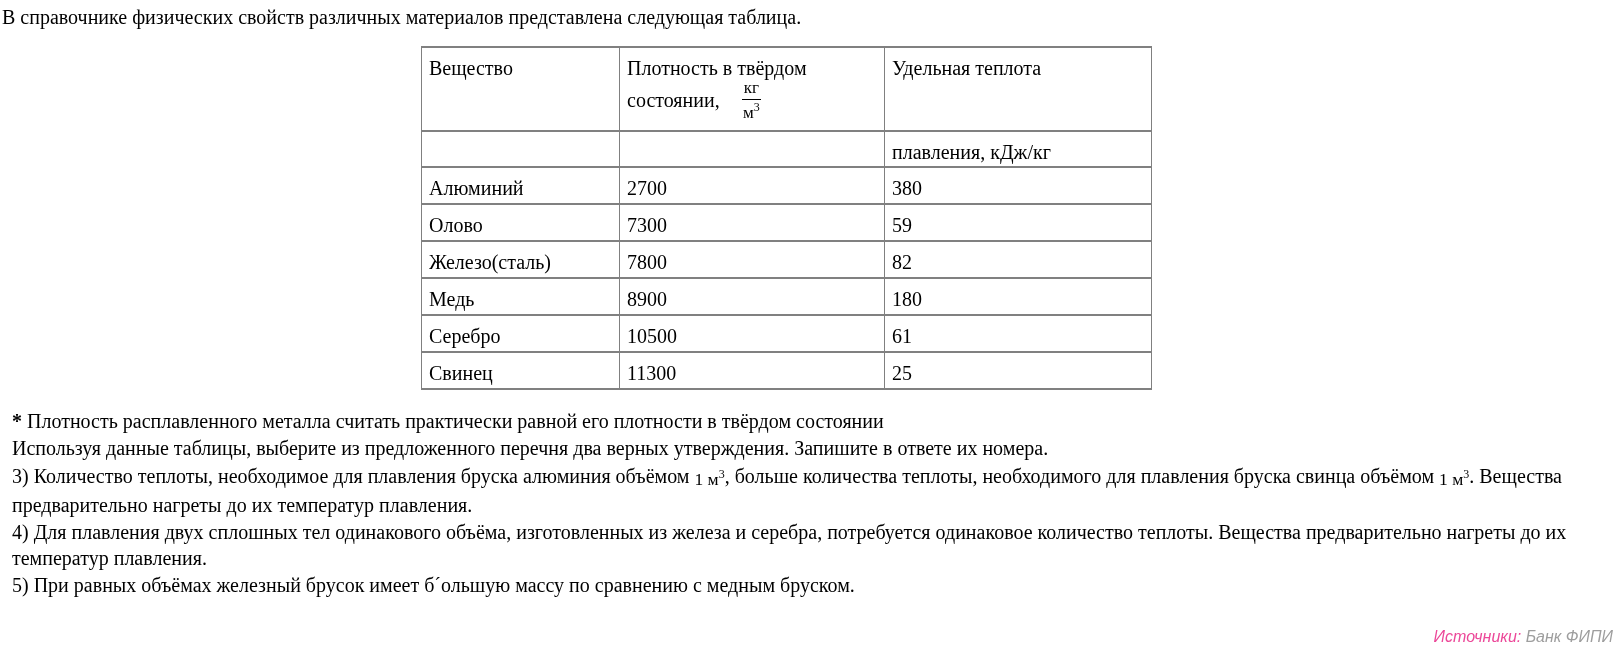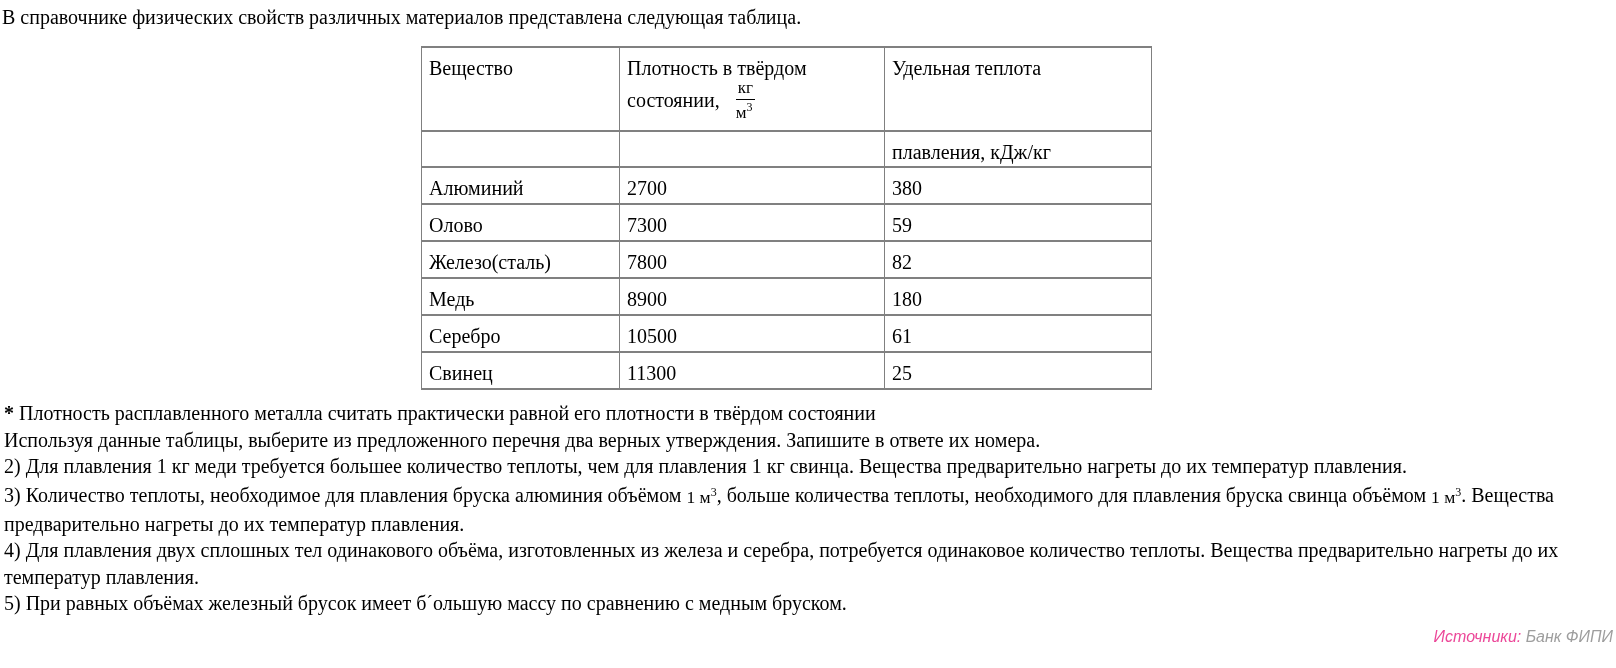--- a/index.html
+++ b/index.html
@@ -17,28 +17,28 @@
     border:1px solid #808080; border-top-width:2px; border-bottom-width:2px;
     padding:7px 6px 1px 7px; vertical-align:top; line-height:26px;
     overflow:hidden; white-space:nowrap;
   }
   tr.hdr1 td { height:74px; }
   tr.hdr2 td { height:25px; }
   tr.data td { height:27px; }
   col.c1 { width:198px; } col.c2 { width:265px; } col.c3 { width:267px; }
 
   .frac {
-    display:inline-block; vertical-align:middle;
-    font-size:17px; line-height:1.1; margin-left:16px; position:relative; top:-2px;
+    display:inline-block; text-align:center; vertical-align:middle;
+    font-size:17px; line-height:1.1; margin-left:22px; position:relative; top:-2px;
   }
   .frac .num { display:block; border-bottom:1px solid #000; padding:0 2px 1px; }
   .frac .den { display:block; padding-top:1px;font-family:Liberation Serif, serif; }
   .frac sup, .math sup { font-size:12px; }
 
-  .textblock { margin-top:10px; padding-left:4px; line-height:26.5px; }
+  .textblock { margin-top:18px; padding-left:12px; line-height:26.5px; }
   .star { font-weight:bold; }
   .math { font-size:17.5px; vertical-align:-2px; }
 
   .source {
     position:absolute; right:3px; top:628px;
     font-family:"Liberation Sans", sans-serif; font-style:italic; font-size:16px;
   }
   .source .lbl { color:#ec4899; }
   .source .val { color:#9e9e9e; text-decoration:none; cursor:pointer; }
 </style>
@@ -98,21 +98,20 @@
     <td>Свинец</td>
     <td>11300</td>
     <td>25</td>
   </tr>
 </tbody>
   </table>
 
 <div class="textblock">
   <div><span class="star">*</span><span> Плотность расплавленного металла считать практически равной его плотности в твёрдом состоянии</span></div>
   <div>Используя данные таблицы, выберите из предложенного перечня два верных утверждения. Запишите в ответе их номера.</div>
-  <div>2) Для плавления 1 кг меди требуется большее количество теплоты, чем для плавления 1 кг свинца. Вещества предварительно нагреты до их температур плавления.</div>
   <div><span>3) Количество теплоты, необходимое для плавления бруска алюминия объёмом </span><span class="math"><span>1 м</span><sup>3</sup></span><span>, больше количества теплоты, необходимого для плавления бруска свинца объёмом </span><span class="math"><span>1 м</span><sup>3</sup></span><span>. Вещества предварительно нагреты до их температур плавления.</span></div>
   <div>4) Для плавления двух сплошных тел одинакового объёма, изготовленных из железа и серебра, потребуется одинаковое количество теплоты. Вещества предварительно нагреты до их температур плавления.</div>
   <div>5) При равных объёмах железный брусок имеет б´ольшую массу по сравнению с медным бруском.</div>
 </div>
 
 <div class="source">
   <span class="lbl">Источники:</span>
   <span class="val">Банк ФИПИ</span>
 </div>
 

